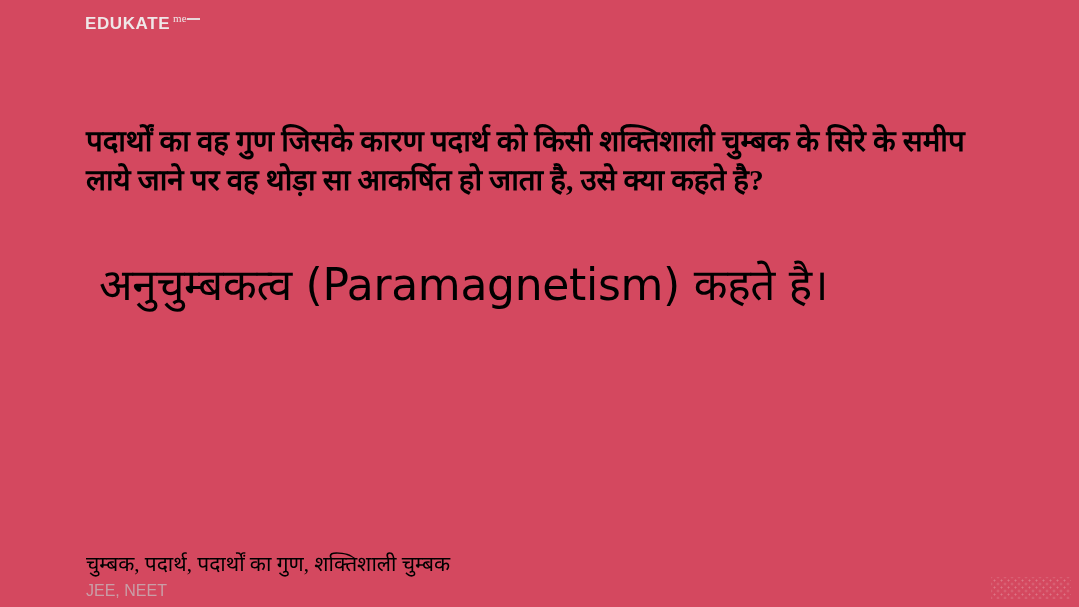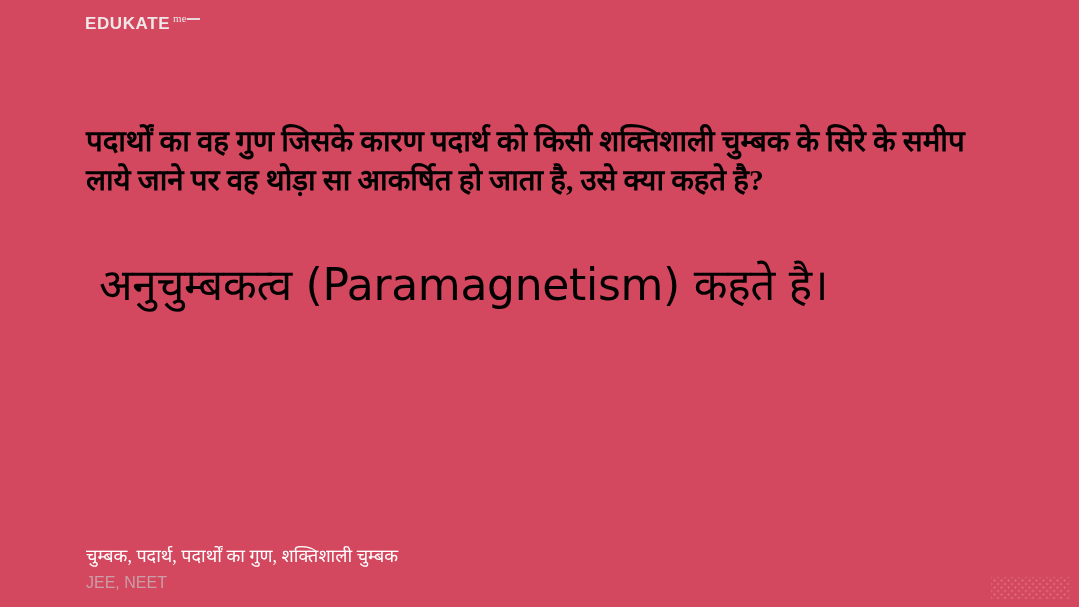--- a/index.html
+++ b/index.html
@@ -90,37 +90,37 @@
 
   
   .footer {
     position: absolute;
     left: 86px;
     bottom: 0px;
     width: 600px;
   }
   .footer-tags {
     font-family: "Liberation Serif", "DejaVu Serif", serif;
-    font-size: 18px;
+    font-size: 21px;
     line-height: 24px;
-    color: #ffffff;
+    color: #000000;
     margin-bottom: 3px;
   }
   .footer-subject {
     font-family: "Liberation Sans", sans-serif;
     font-size: 16px;
     line-height: 24px;
     color: #c9a6ad;
   }
   .footer-exams {
     font-family: "Liberation Sans", sans-serif;
     font-size: 16px;
     line-height: 24px;
     color: #c99ea7;
-    padding-bottom: 12px;
+    padding-bottom: 4px;
   }
 
   
   .watermark {
     position: absolute;
     right: 8px;
     bottom: 8px;
     width: 80px;
     height: 22px;
     opacity: 0.30;

